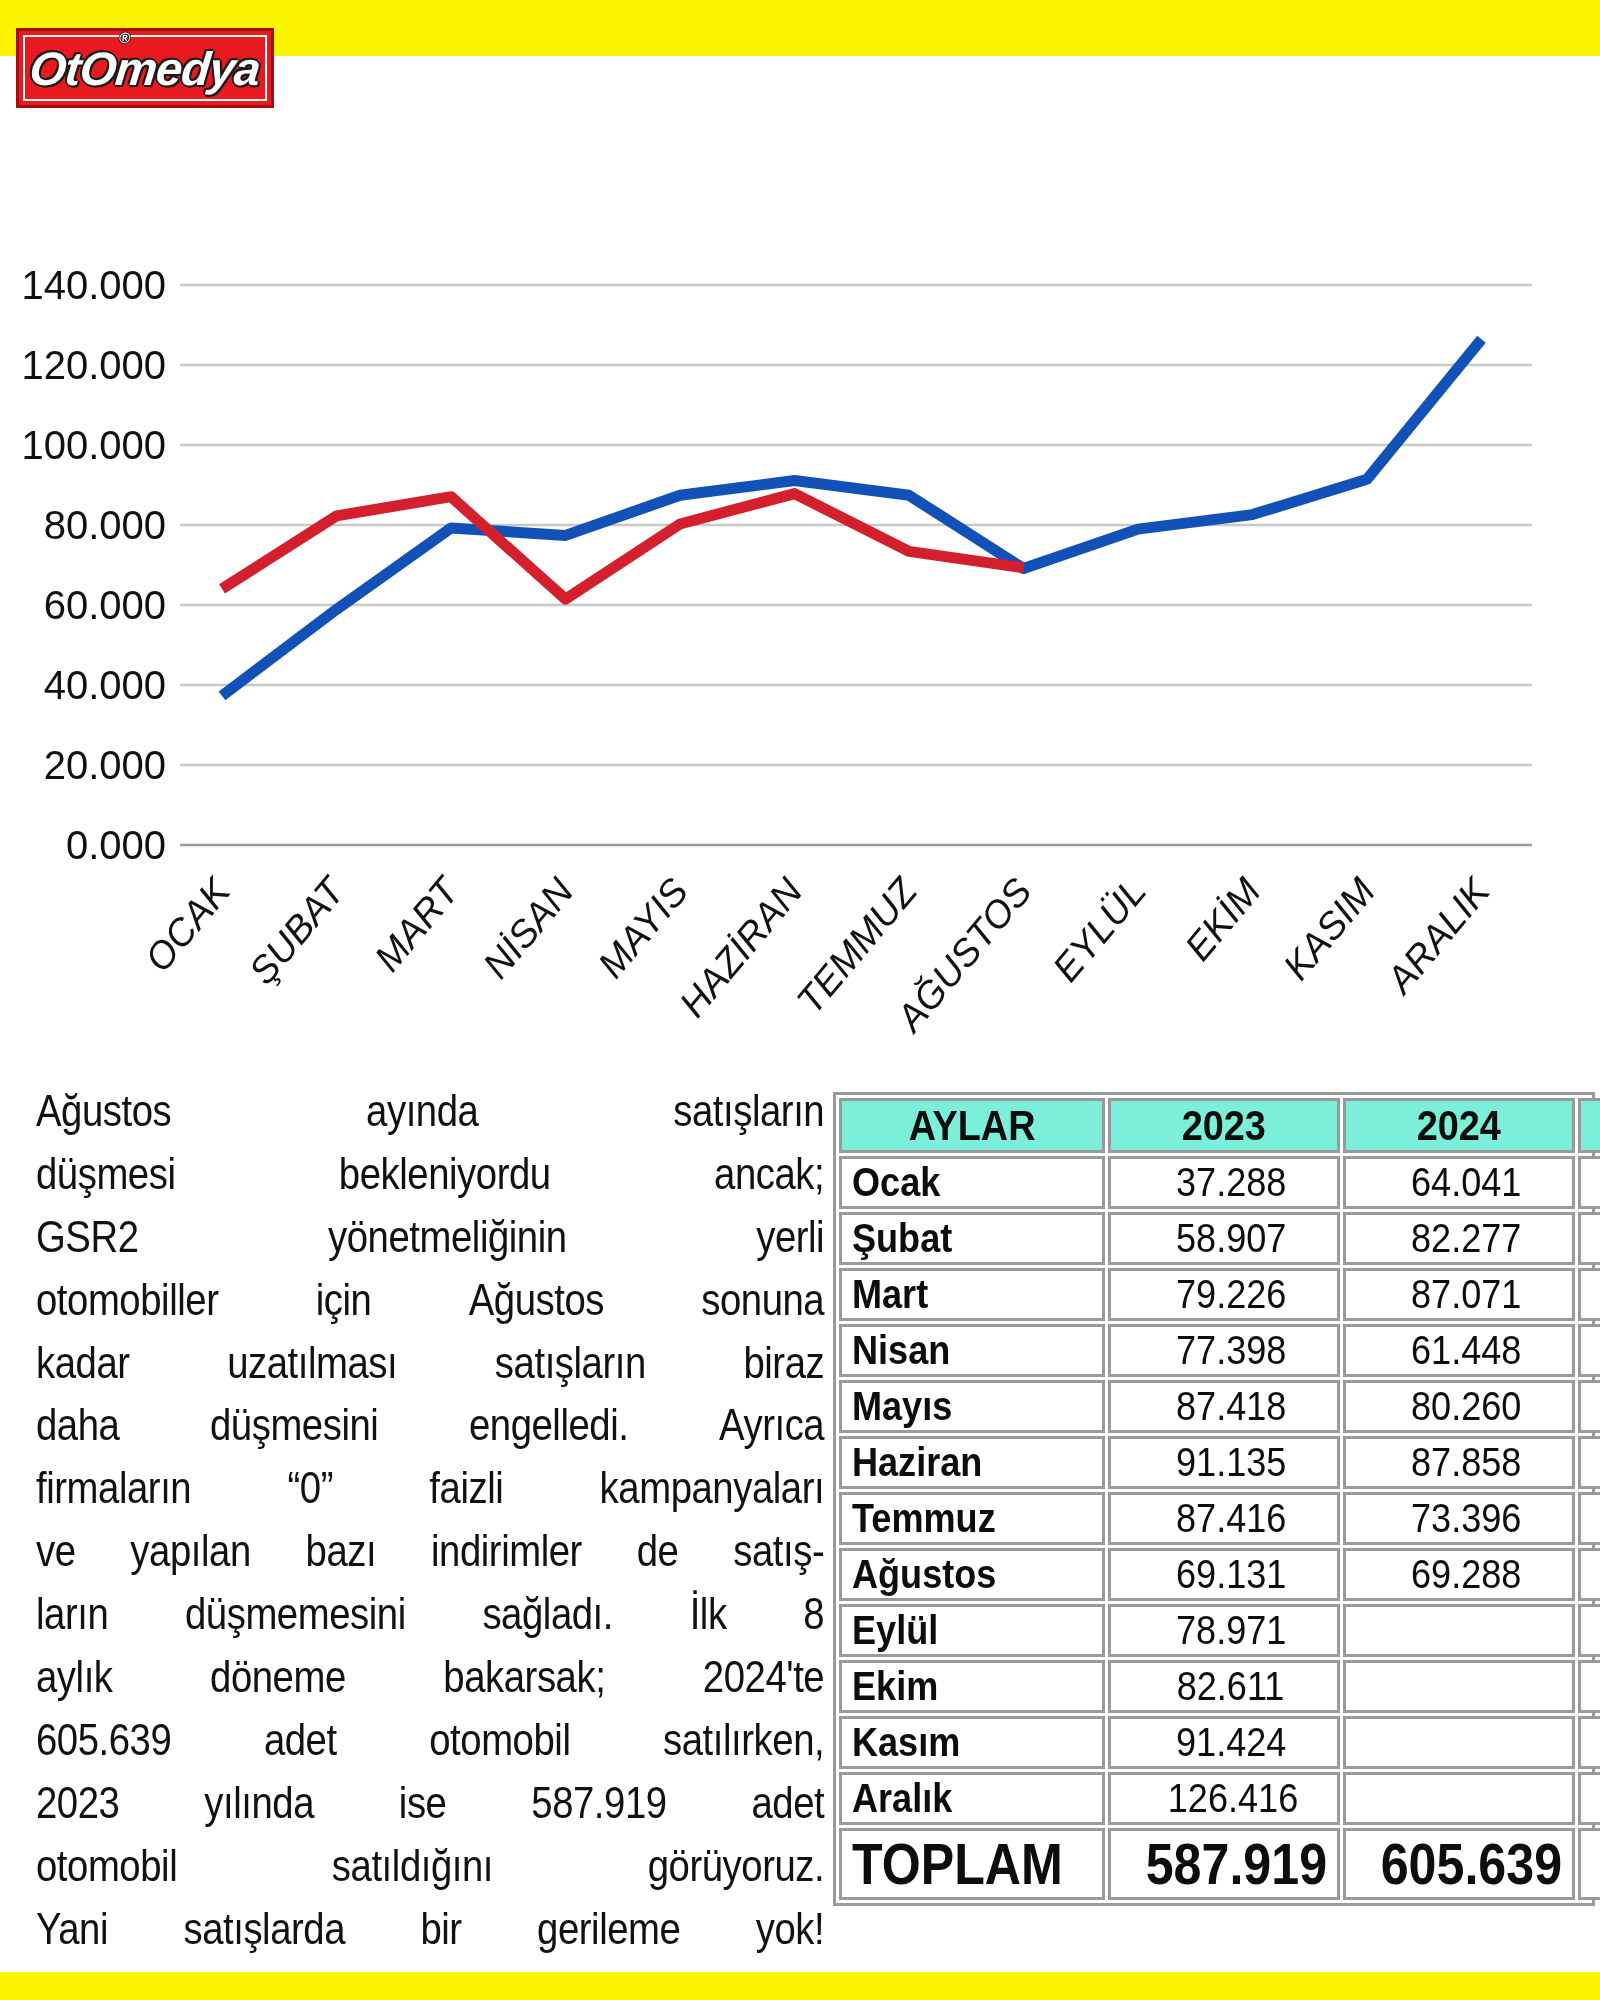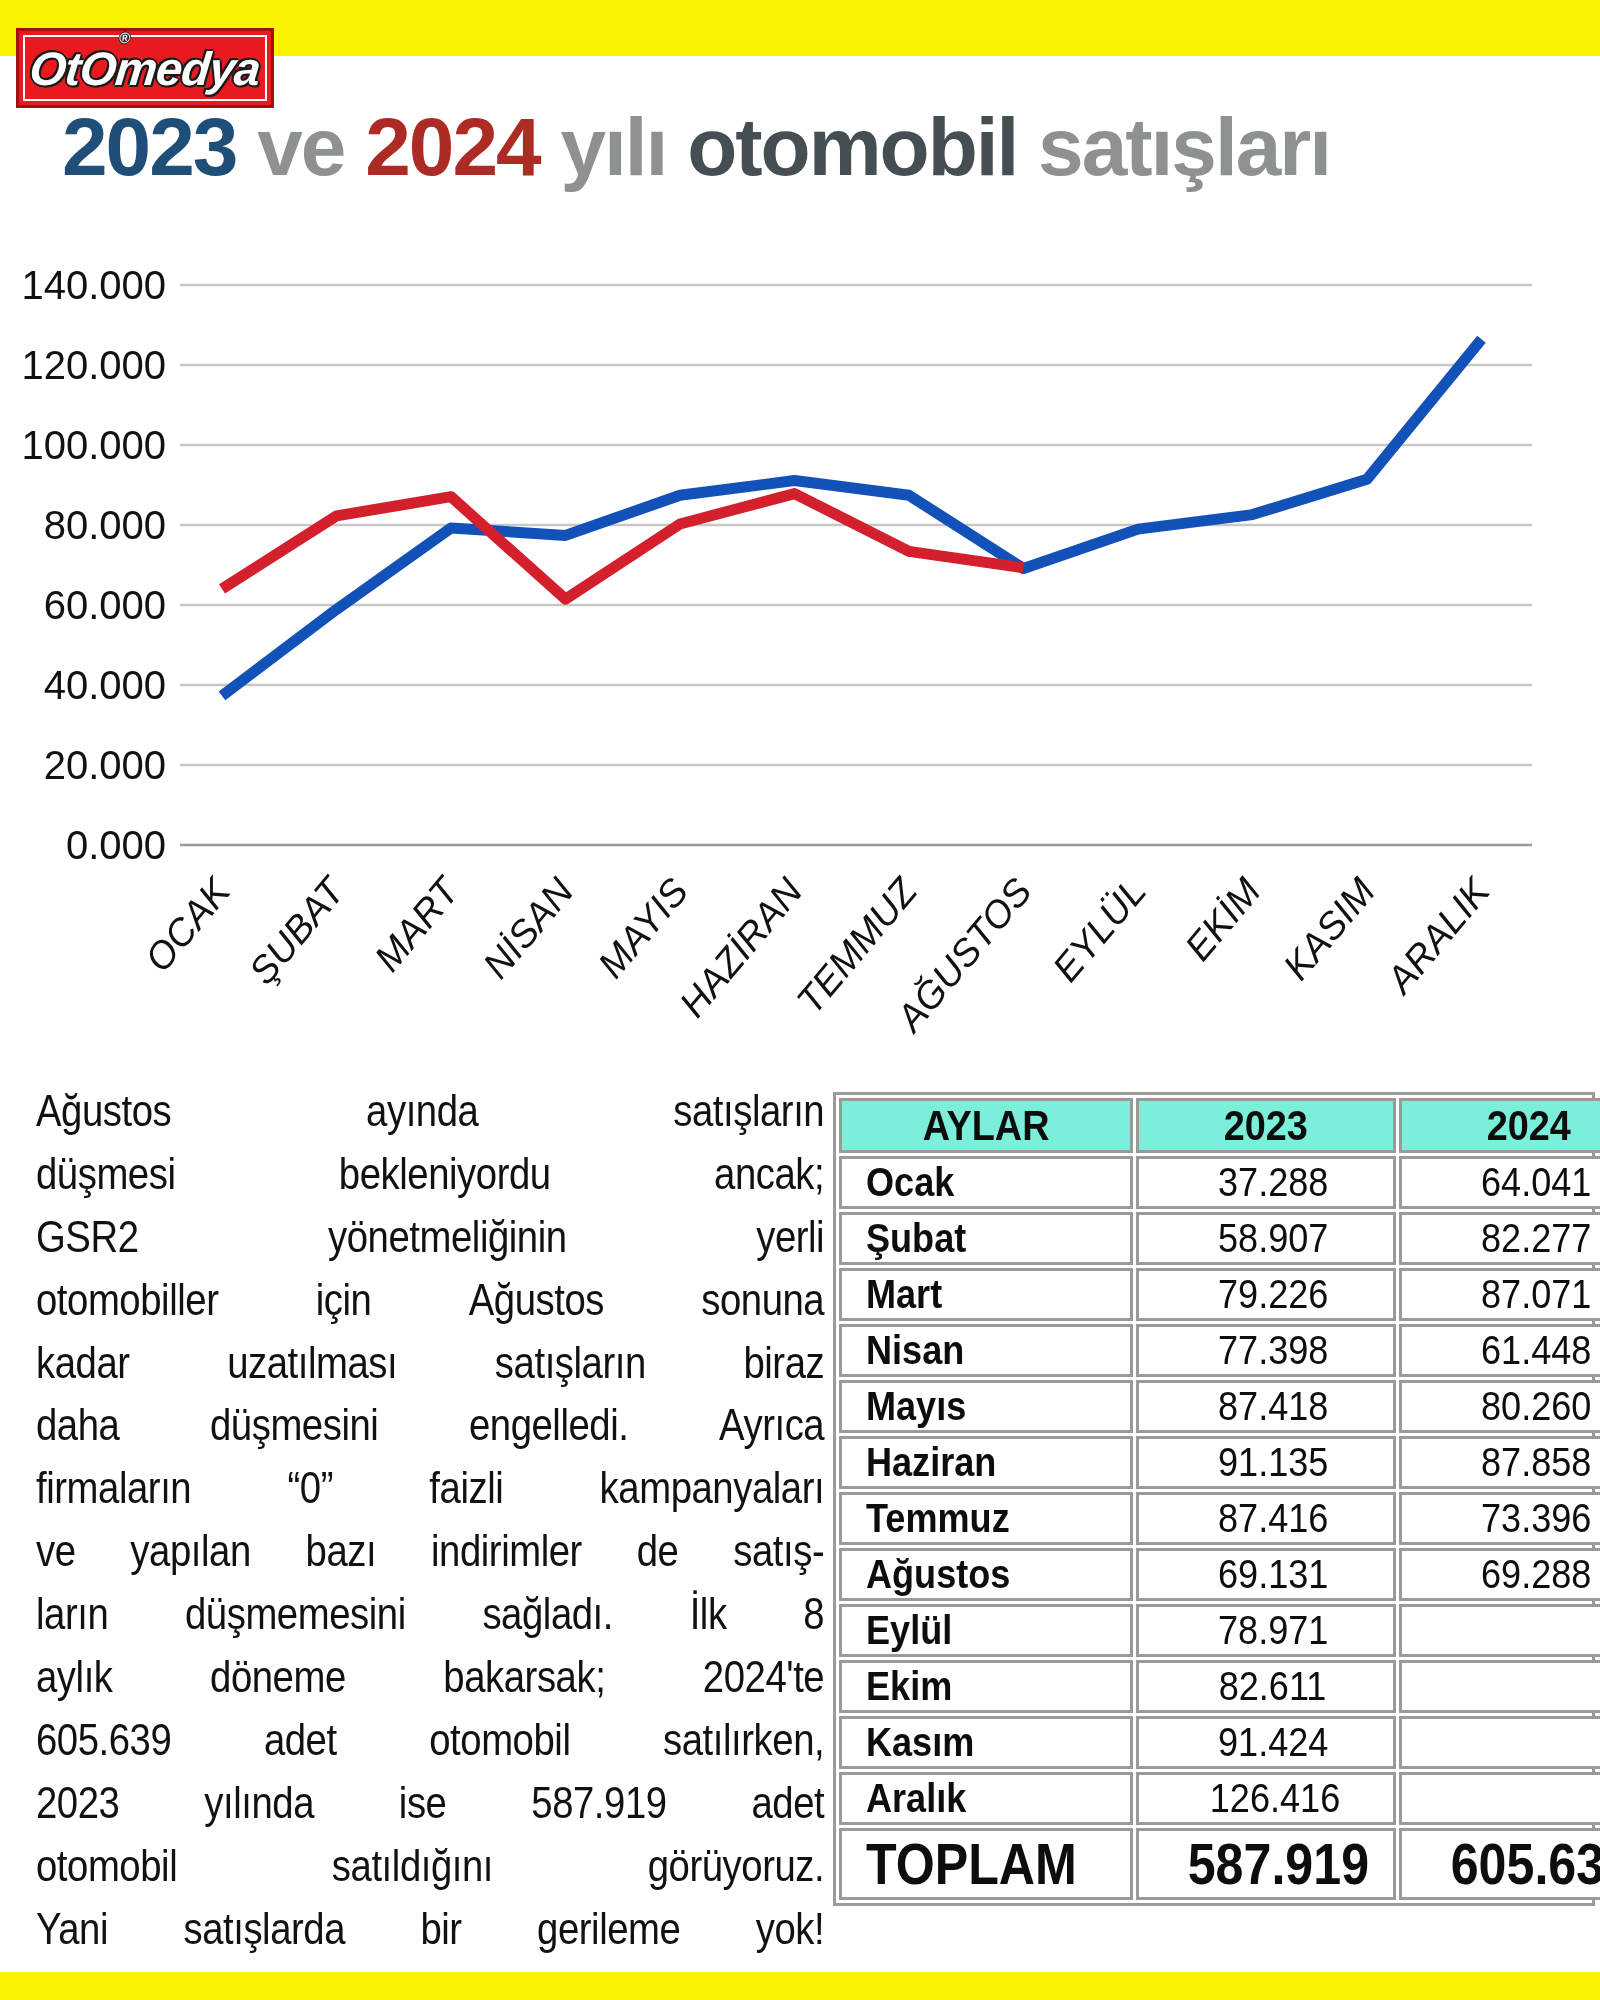--- a/index.html
+++ b/index.html
@@ -28,21 +28,21 @@
 
   #chart-svg{position:absolute;left:0;top:200px;width:1600px;height:870px;}
   #chart-svg text{font-family:"Liberation Sans", sans-serif;}
 
   .article{position:absolute;left:36px;top:1086px;width:906px;transform:scaleX(0.87);transform-origin:0 0;}
   .article .line{display:flex;justify-content:space-between;height:62.9px;align-items:flex-start;
         font-size:44px;color:#111111;letter-spacing:-0.5px;white-space:nowrap;}
 
   .tablewrap{position:absolute;left:833px;top:1092px;width:762px;border:3px solid #9A9A9A;background:#ffffff;}
   table.sales{width:100%;border-collapse:separate;border-spacing:3px;}
-  table.sales th,table.sales td{border:3px solid #9A9A9A;background:#ffffff;padding:0 24px;overflow:hidden;margin-top:29px;}
+  table.sales th,table.sales td{border:3px solid #9A9A9A;background:#ffffff;padding:0 10px;overflow:hidden;margin-top:29px;}
   table.sales th{background:#7BEFD9;height:52px;font-size:43px;font-weight:bold;color:#0d0d0d;text-align:center;}
   table.sales td{height:51px;font-size:41px;color:#0d0d0d;}
   td.month{font-weight:bold;text-align:left;}
   td.num,td.chg{text-align:center;}
   .cnd{display:inline-block;transform:scaleX(0.88);}
   td.month .cnd{transform-origin:0 50%;}
   td.num .cnd,td.chg .cnd{transform-origin:100% 50%;}
   th .cnd{transform-origin:50% 50%;}
   tr.total td{font-weight:bold;font-size:57px;}
   tr.total td.chg{font-size:33px;text-align:center;}
@@ -57,23 +57,20 @@
   <div class="topbar"></div>
 
   <div class="logo">
     <div class="inner"></div>
     <div class="word">
       <span>OtOmedya</span>
       <span class="reg">®</span>
     </div>
   </div>
 
-  <div class="pagetitle">
-    <span class="y1">2023</span><span class="gy"> ve </span><span class="y2">2024</span><span class="gy"> yılı </span><span class="dk">otomobil</span><span class="gy"> satışları</span>
-  </div>
 
   <svg id="chart-svg" viewBox="0 0 1600 870">
       <line x1="180" y1="645" x2="1532" y2="645" stroke="#9a9a9a" stroke-width="2.5"></line>
       <text x="166" y="659" text-anchor="end" font-size="40" fill="#111">0.000</text>
       <line x1="180" y1="565" x2="1532" y2="565" stroke="#C8C8C8" stroke-width="2.5"></line>
       <text x="166" y="579" text-anchor="end" font-size="40" fill="#111">20.000</text>
       <line x1="180" y1="485" x2="1532" y2="485" stroke="#C8C8C8" stroke-width="2.5"></line>
       <text x="166" y="499" text-anchor="end" font-size="40" fill="#111">40.000</text>
       <line x1="180" y1="405" x2="1532" y2="405" stroke="#C8C8C8" stroke-width="2.5"></line>
       <text x="166" y="419" text-anchor="end" font-size="40" fill="#111">60.000</text>

